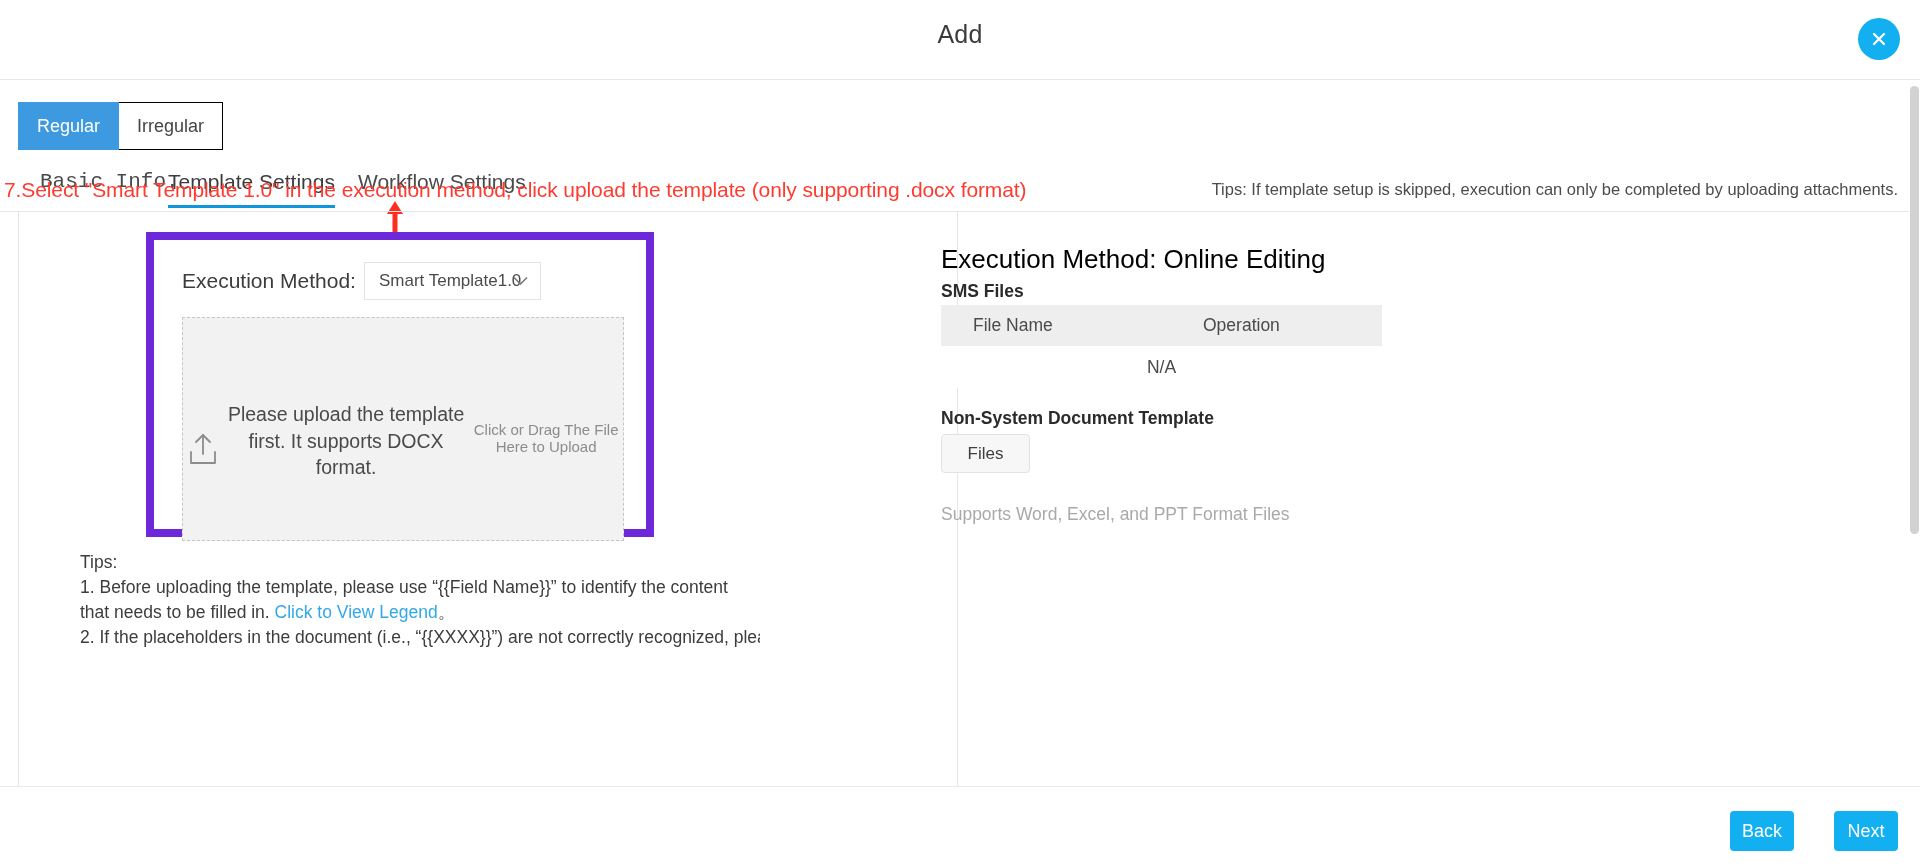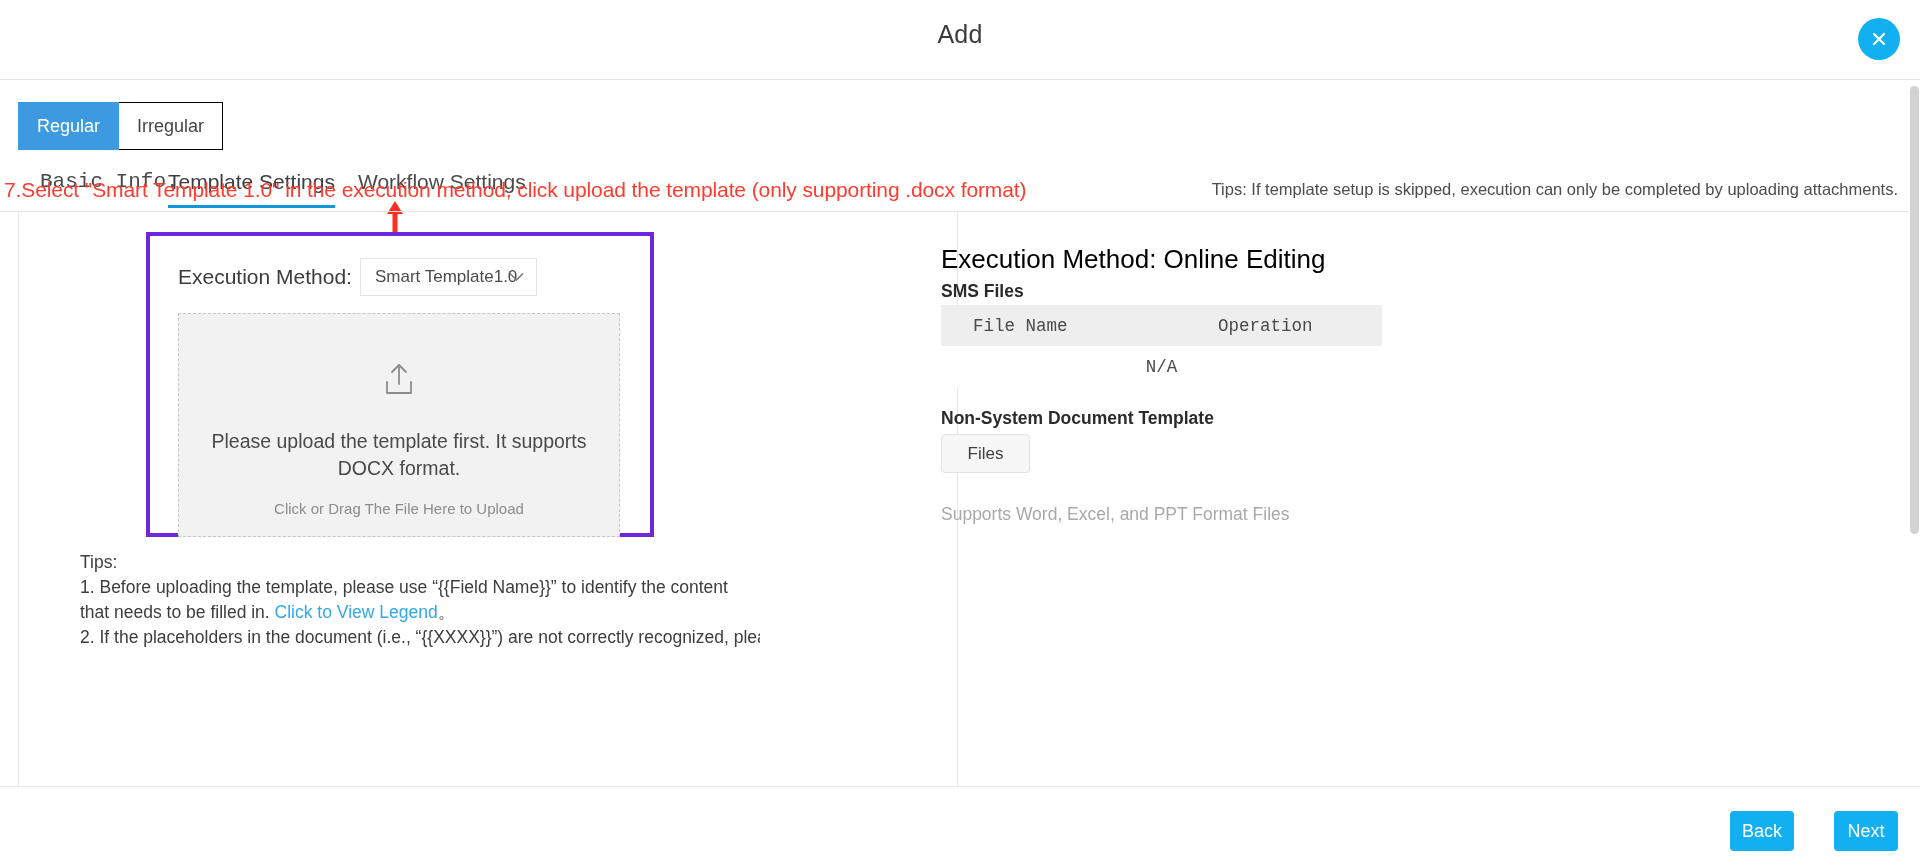--- a/index.html
+++ b/index.html
@@ -140,21 +140,21 @@
     left: 18px; top: 0;
     width: 1px; height: 575px;
     background: #e6e6e6;
   }
 
   
   .red-box {
     position: absolute;
     left: 128px; top: 20px;
     width: 508px; height: 305px;
-    border: 4px solid #6d28d9;
+    border: 8px solid #6d28d9;
     background: #ffffff;
   }
 
   .exec-row {
     position: absolute;
     left: 28px; top: 22px;
     display: flex;
     align-items: center;
   }
   .exec-label {
@@ -185,21 +185,21 @@
   }
 
   
   .dropzone {
     position: absolute;
     left: 28px; top: 77px;
     width: 442px; height: 224px;
     background: #f2f2f2;
     border: 1px dashed #c6c6c6;
     display: flex;
-    flex-direction: column;
+    flex-direction: row;
     align-items: center;
     cursor: pointer;
   }
   .upload-icon { margin-top: 46px; }
   .dz-main {
     margin-top: 24px;
     width: 400px;
     text-align: center;
     font-size: 19.5px;
     color: #4a4a4a;
@@ -250,21 +250,20 @@
   }
   .thead {
     height: 41px;
     background: #eeeeee;
     display: flex;
     align-items: center;
   }
   .th {
     font-size: 17.5px;
     color: #4a4a4a;
-    margin-left: 15px;
   }
   #th-0 { margin-left: 32px; width: 230px; }
   #th-1 { }
   .tbody-empty {
     height: 42px;
     display: flex;
     align-items: center;
     justify-content: center;
     font-size: 17.5px;
     color: #4a4a4a;
@@ -482,21 +481,21 @@
 
       <div style="position:absolute; left:0px; top:0px; width:941px; height:575px;">
         <div style="position:absolute; left:0; top:0;"></div>
       </div>
 
       <div style="position:absolute; left:0px; top:0px;">
         <div class="r-exec" style="left:-18px;">Execution Method: Online Editing</div>
 
         <div class="r-h" id="r-sms-h" style="left:-18px;">SMS Files</div>
 
-        <div class="table" style="left:-18px;font-family:Liberation Mono, monospace;">
+        <div class="table" style="left:-18px;">
           <div class="thead">
             <div class="th" id="th-0">File Name</div>
             <div class="th" id="th-1">Operation</div>
           </div>
           <div class="tbody-empty">N/A</div>
         </div>
 
         <div class="r-h" id="r-nsd-h" style="left:-18px;">Non-System Document Template</div>
 
         <div class="upload-btn" style="left:-18px;">

